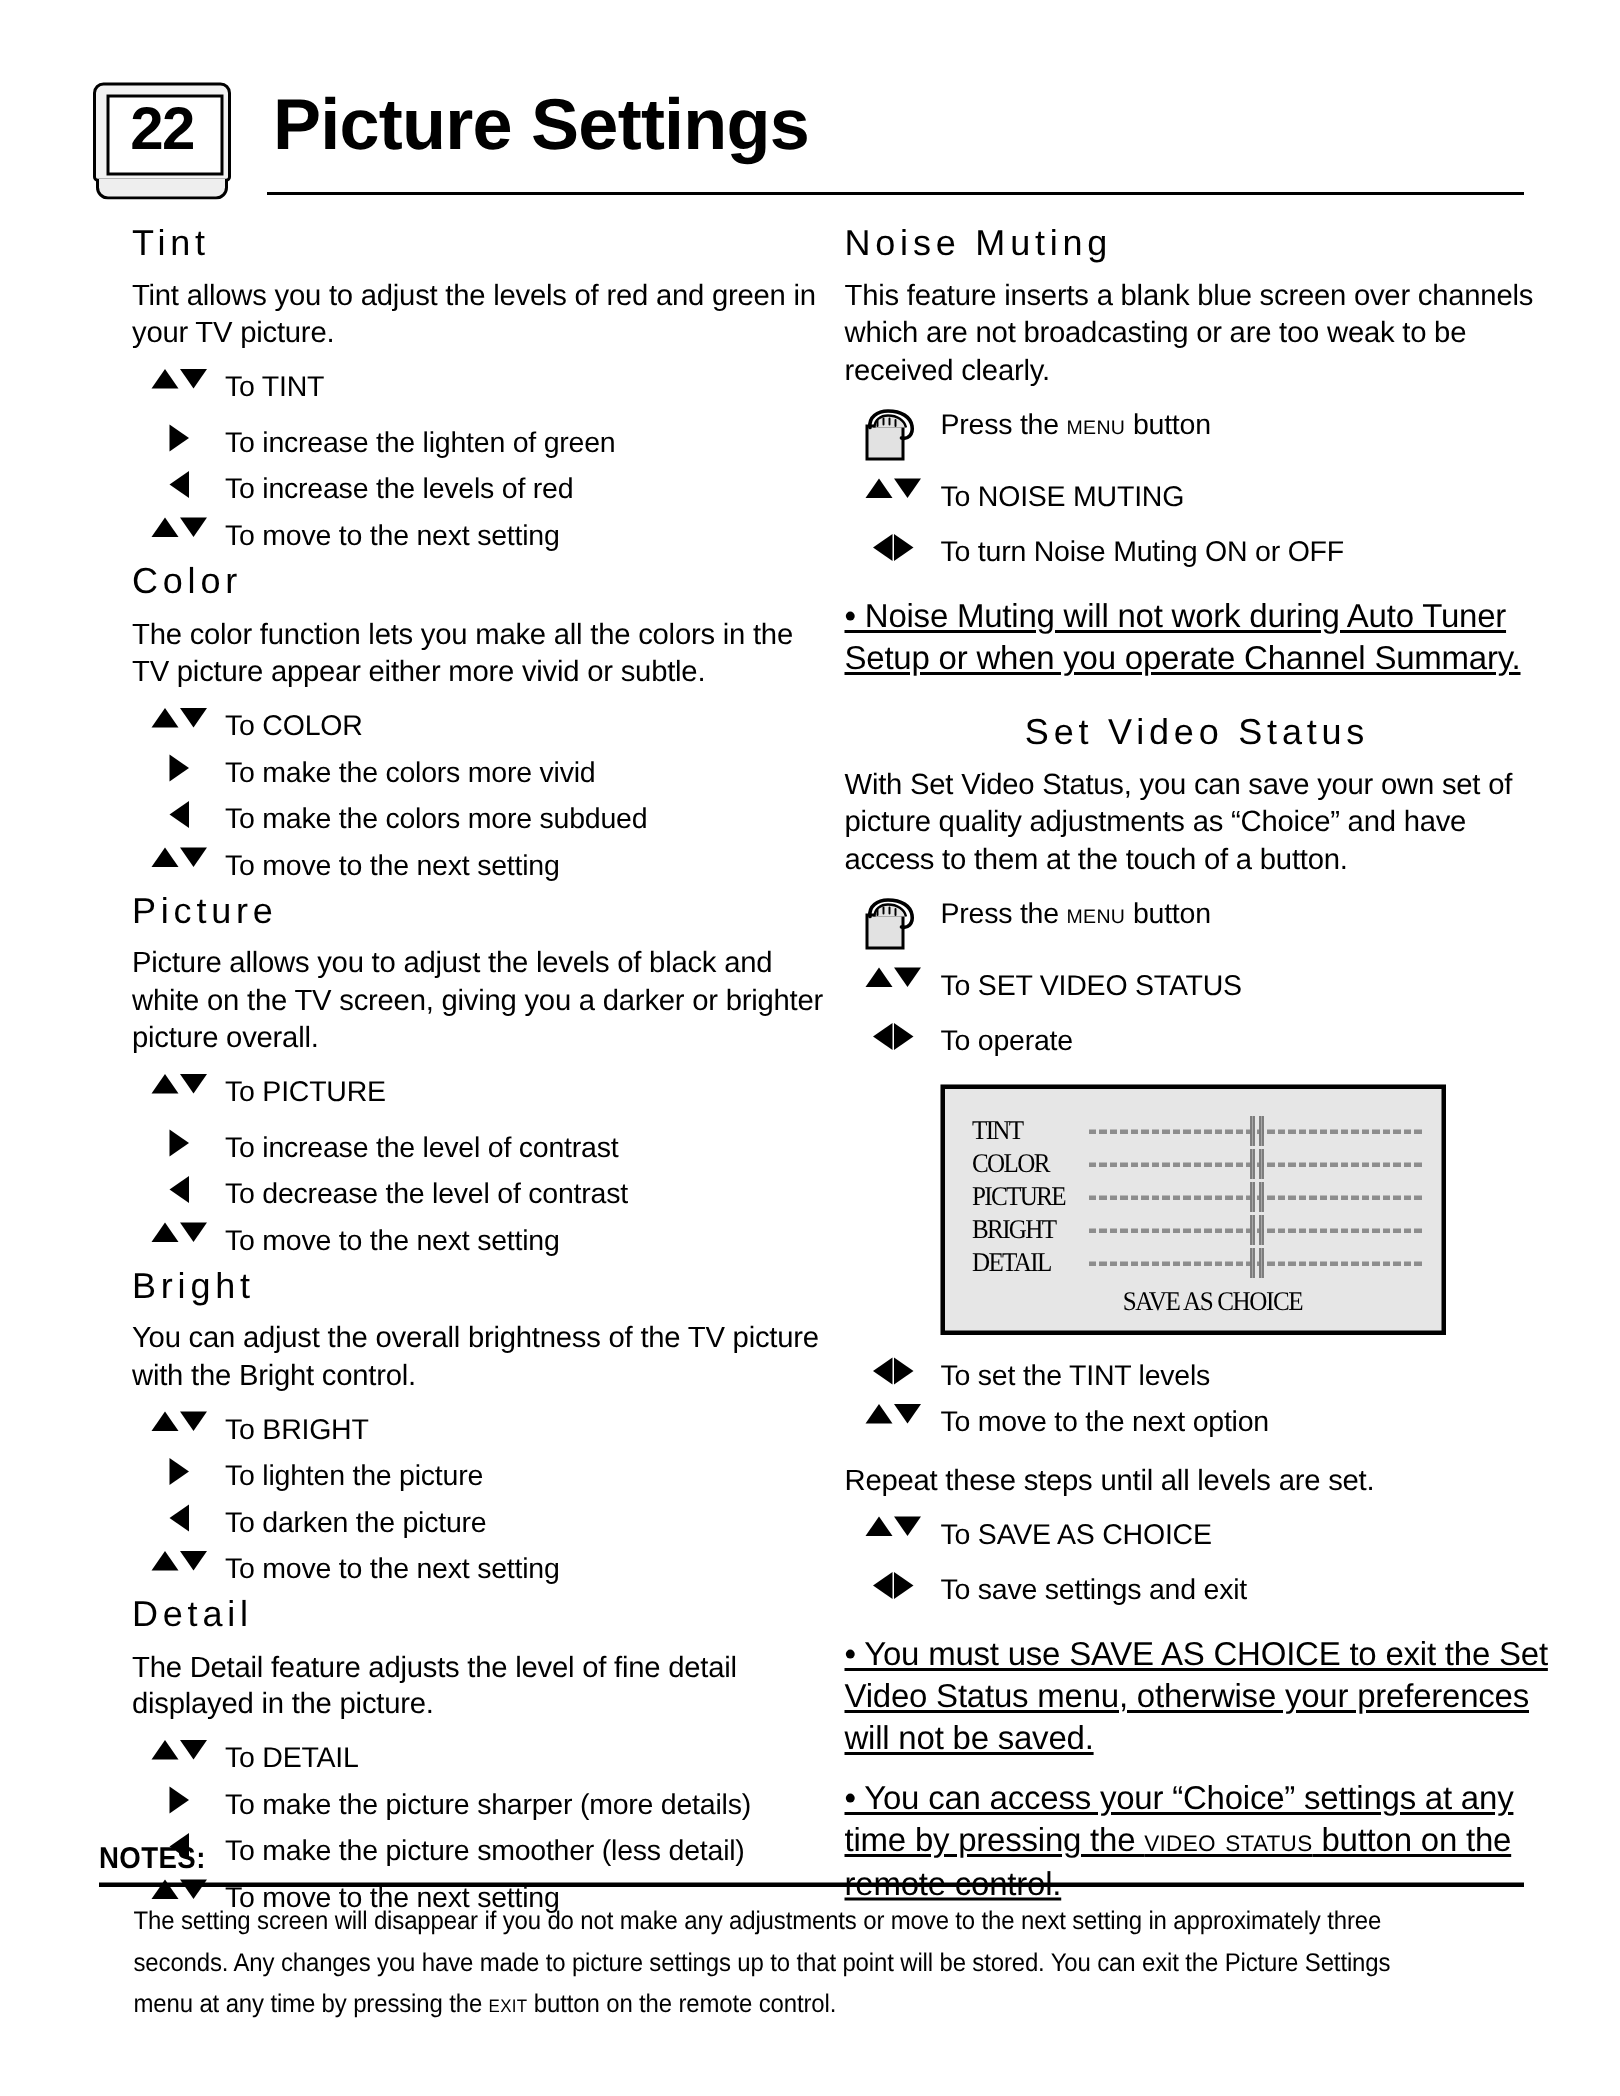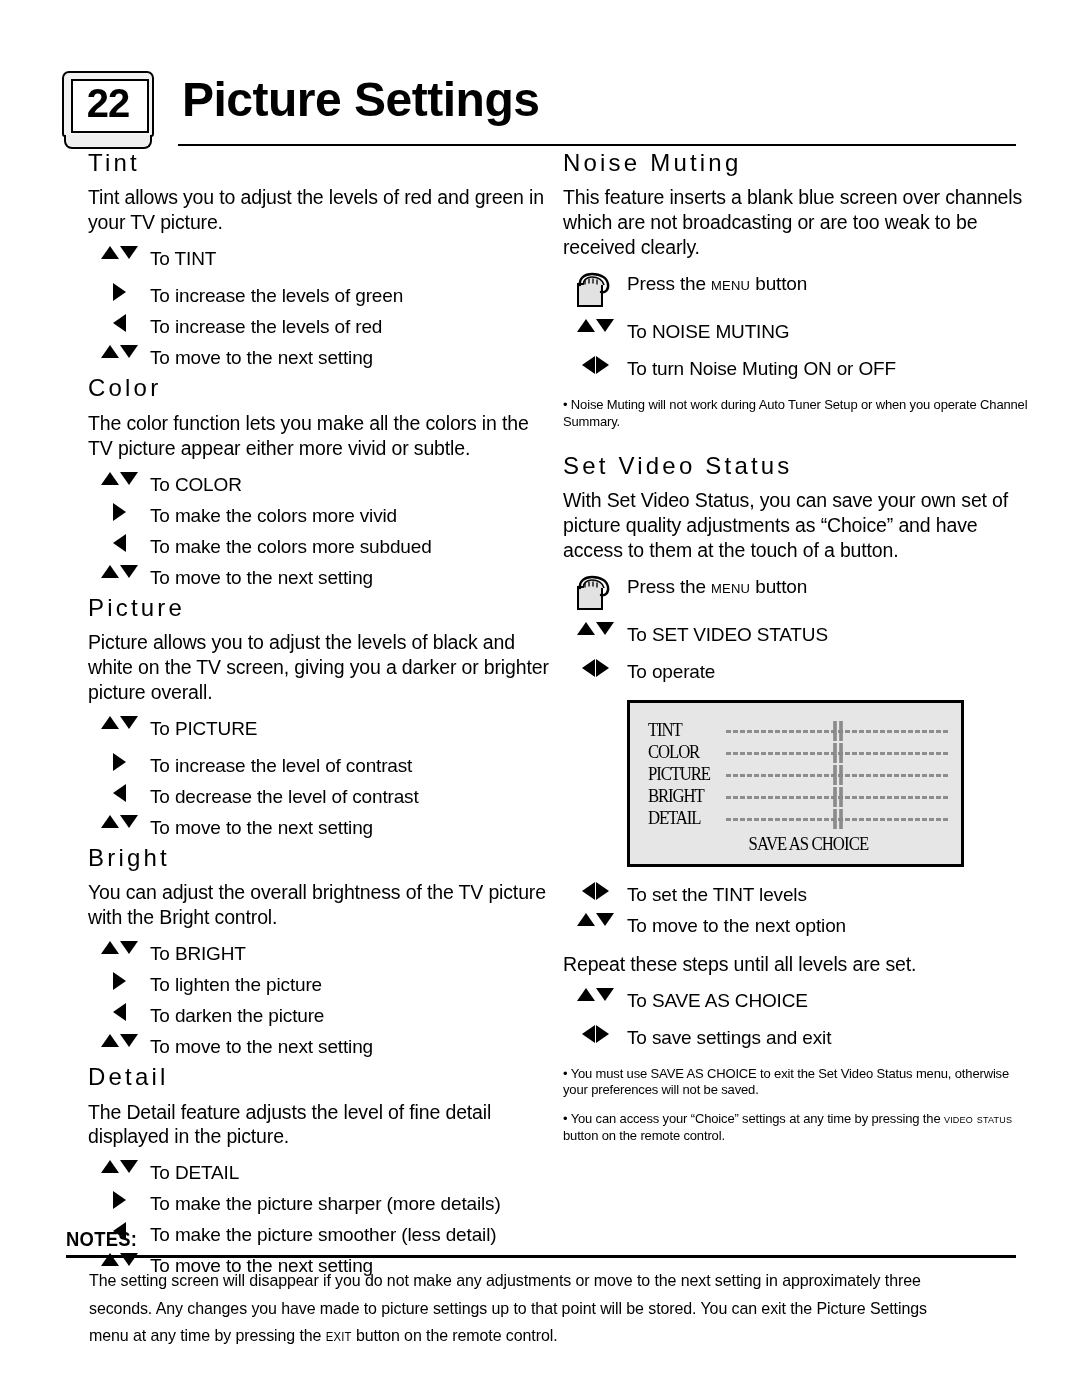--- a/index.html
+++ b/index.html
@@ -12,21 +12,21 @@
     height: 1397px;
     position: relative;
     font-family: "Liberation Sans", sans-serif;
     color: #000000;
     overflow: hidden;
   }
 
   
   .header {
     position: absolute;
-    left: 0; top: 16px;
+    left: 0; top: 0;
     width: 944px;
     height: 140px;
   }
   .tv-badge {
     position: absolute;
     left: 62px; top: 55px;
     width: 96px; height: 82px;
   }
   .tv-badge .tv-body {
     position: absolute;
@@ -101,23 +101,24 @@
   .gap-before { margin-top: 24px; }
 
   p.body-text {
     margin: 0 0 10px 0;
     font-size: 19.5px;
     line-height: 1.28;
     letter-spacing: -0.15px;
   }
   p.bullet-text {
     margin: 0 0 10px 0;
-    font-size: 13px;
+    font-size: 22px;
     line-height: 1.28;
     letter-spacing: -0.15px;
+    text-decoration: underline;
   }
 
   
   .steps { margin: 0; padding: 0; }
   .step {
     display: flex;
     align-items: flex-start;
     margin-bottom: 3px;
     min-height: 28px;
   }
@@ -301,21 +302,21 @@
           </span>
       </div>
       <div class="step-label">To TINT</div>
     </div>
     <div class="step">
       <div class="step-icon left-col-icon">
         <span class="arrows">
             <i class="tri tri-right"></i>
           </span>
       </div>
-      <div class="step-label">To increase the levels of green</div>
+      <div class="step-label">To increase the lighten of green</div>
     </div>
     <div class="step">
       <div class="step-icon left-col-icon">
         <span class="arrows">
             <i class="tri tri-left"></i>
           </span>
       </div>
       <div class="step-label">To increase the levels of red</div>
     </div>
     <div class="step">
@@ -516,21 +517,21 @@
         <span class="arrows">
             <i class="tri tri-left"></i>
             <i class="tri tri-right"></i>
           </span>
       </div>
       <div class="step-label">To turn Noise Muting ON or OFF</div>
     </div>
   </div>
   <p class="bullet-text" style="margin-top:14px;">• Noise Muting will not work during Auto Tuner Setup or when you operate Channel Summary.</p>
 
-  <h2 class="section-title" style="margin-top:22px;">Set Video Status</h2>
+  <h2 class="section-title" style="margin-top:22px;text-align:center;">Set Video Status</h2>
   <p class="body-text">With Set Video Status, you can save your own set of picture quality adjustments as “Choice” and have access to them at the touch of a button.</p>
   <div class="steps">
     <div class="step wide-gap">
       <div class="step-icon">
         <svg class="hand-icon" viewBox="0 0 42 38" xmlns="http://www.w3.org/2000/svg">
           <rect x="4" y="13" width="24" height="22" fill="#e2e2e2" stroke="#000" stroke-width="2"></rect>
           <path d="M6 14 C5 7 11 3 18 3 C27 3 33 7 34 13 C35 19 31 22 27 21" fill="none" stroke="#000" stroke-width="2.4" stroke-linecap="round"></path>
           <path d="M9 14 C9 9 13 6 18 6 C24 6 29 9 30 14" fill="#e2e2e2" stroke="#000" stroke-width="1.6"></path>
           <path d="M11 13 L11 9 M15 12 L15 8 M19 12 L19 8 M23 13 L23 9" stroke="#000" stroke-width="1.3" stroke-linecap="round"></path>
         </svg>

